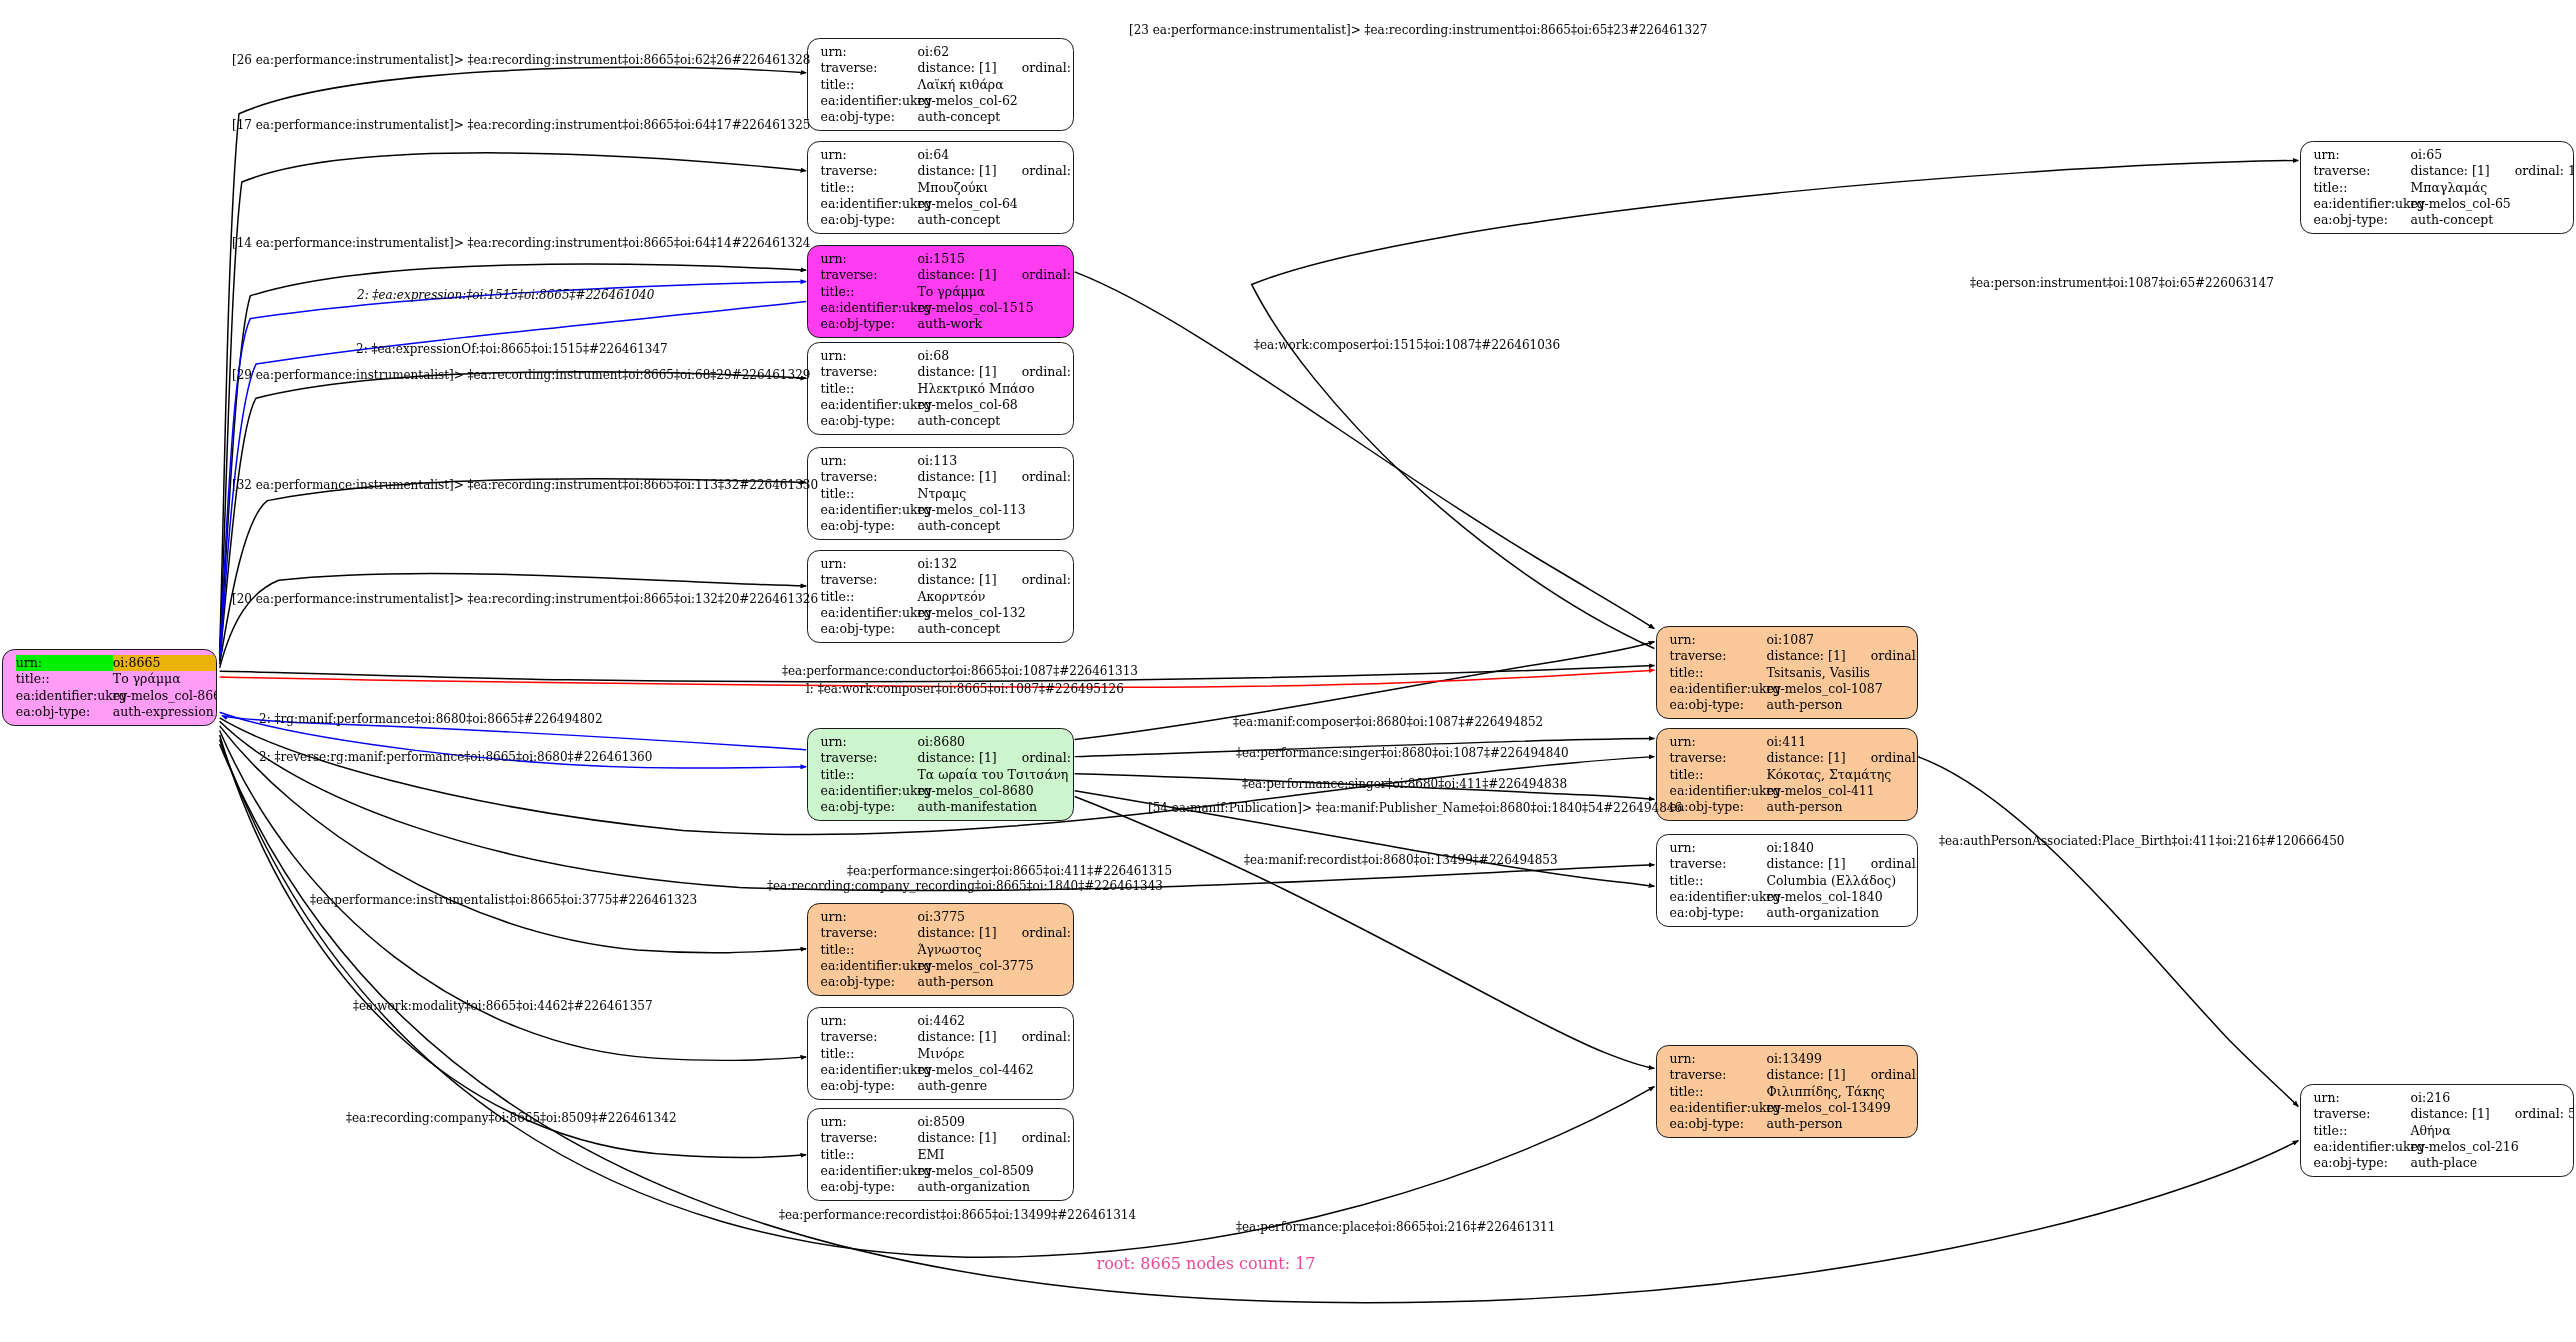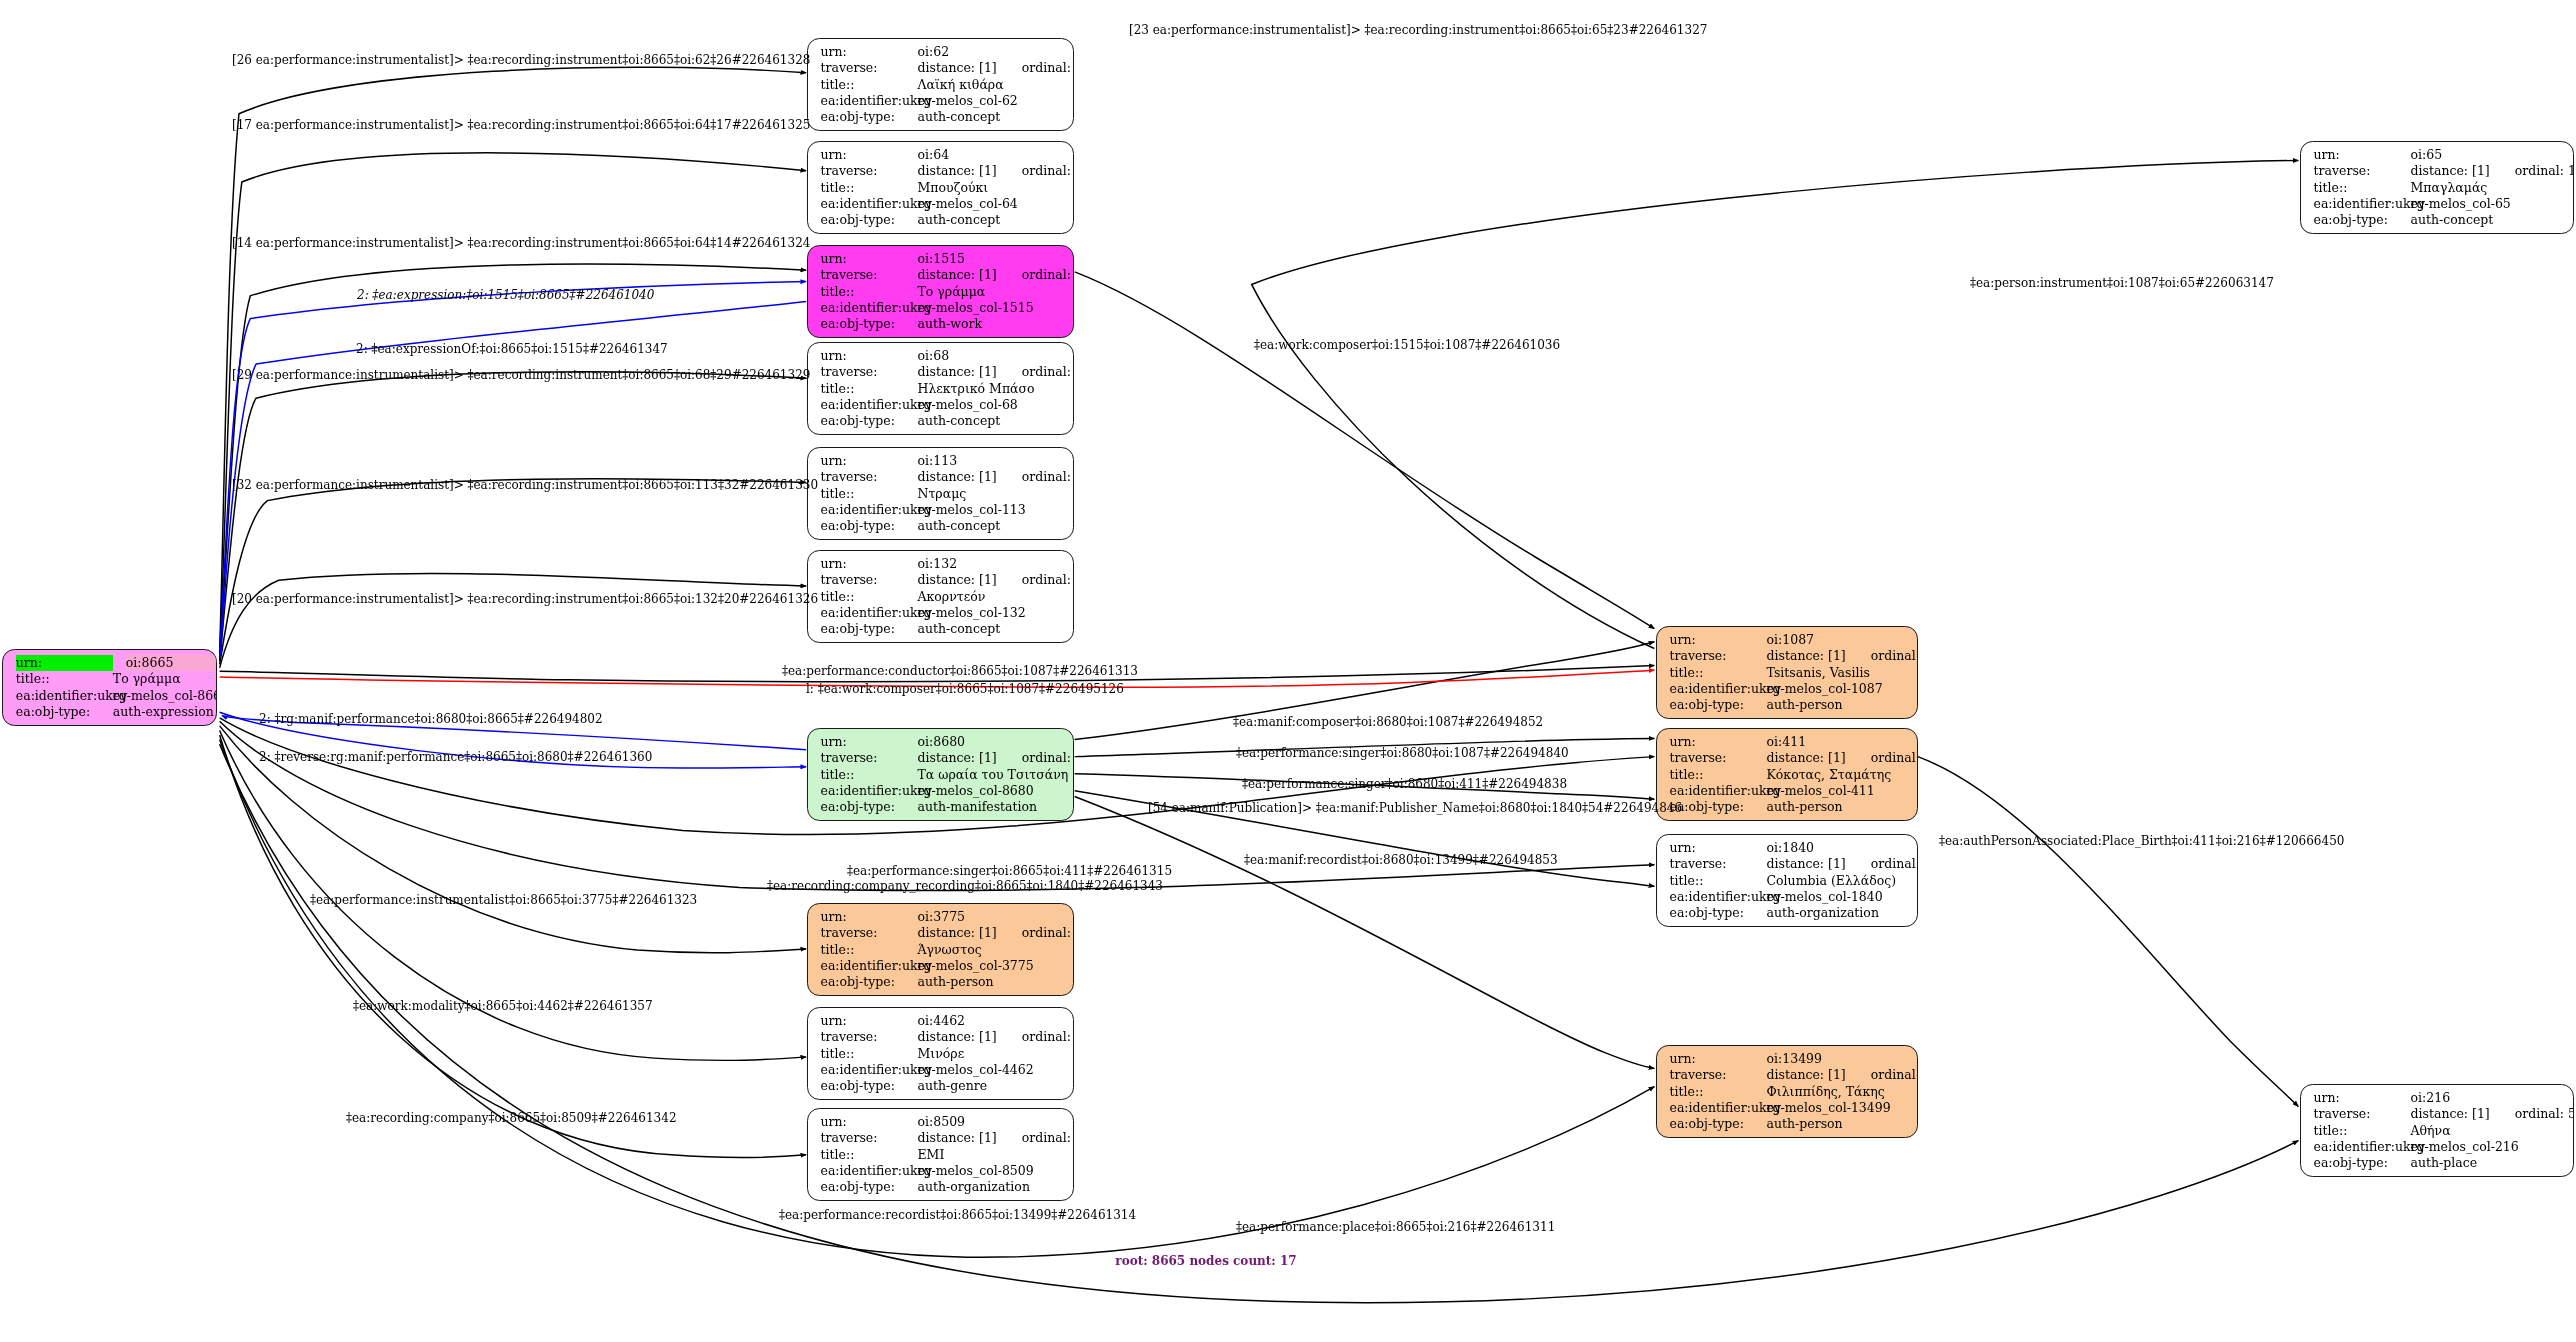--- a/index.html
+++ b/index.html
@@ -23,35 +23,34 @@
   }
   .node.fill-magenta{background:#ff3cf0;}
   .node.fill-pink{background:#ff9cf6;}
   .node.fill-orange{background:#fbc89a;}
   .node.fill-green{background:#cdf5cd;}
   .row{display:flex;align-items:baseline;line-height:1.30;white-space:nowrap;}
   .k{width:97px;flex:0 0 97px;font-size:12.5px;color:#000;}
   .v{font-size:12.5px;color:#000;}
   .v2{font-size:12.5px;color:#000;margin-left:25px;}
   .kh{width:97px;flex:0 0 97px;font-size:12.5px;color:#000;background:#00f000;}
-  .vh{font-size:12.5px;color:#000;background:#f9a8d4;display:inline-block;min-width:114px;margin-left:13px;}
+  .vh{font-size:12.5px;color:#000;background:#eab308;display:inline-block;min-width:114px;}
   .elabel{
     position:absolute;
     font-size:12px;
     color:#000;
     white-space:nowrap;
     font-family:"DejaVu Serif","Liberation Serif",serif;
   }
   .caption{
     position:absolute;
-    font-size:12px;
-    color:#701a75;
+    font-size:16px;
+    color:#ec4899;
     white-space:nowrap;
     transform:translateX(-50%);
-    font-weight:bold;
   }
 </style>
 </head>
 <body>
 
 <div id="canvas">
 
   <svg id="edges" viewBox="0 0 4528 2359" xmlns="http://www.w3.org/2000/svg">
     <defs>
       <marker id="ah" markerWidth="11" markerHeight="9" refX="10" refY="4.5" orient="auto" markerUnits="userSpaceOnUse">

